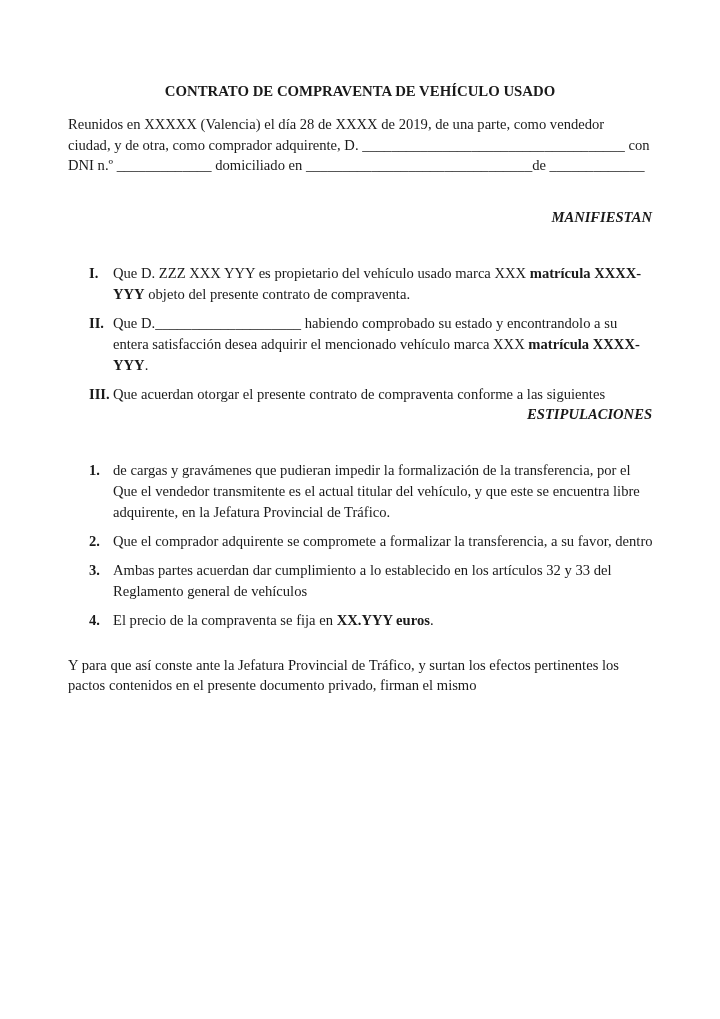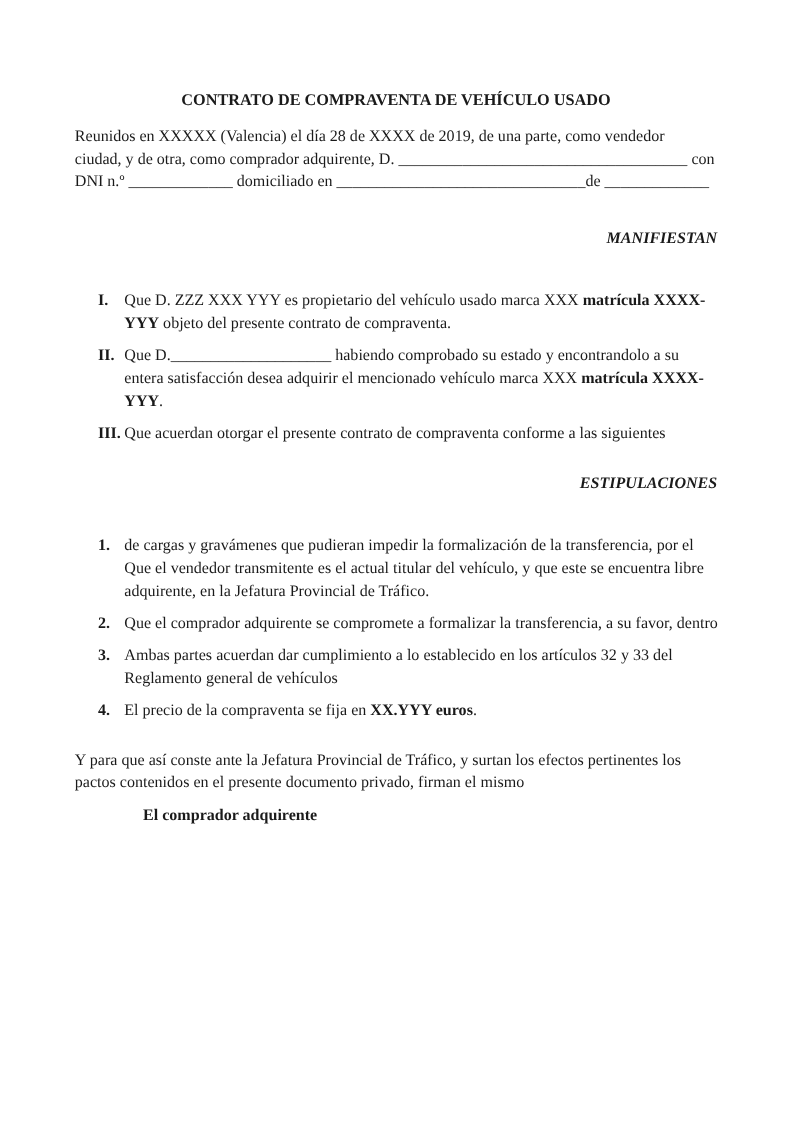--- a/index.html
+++ b/index.html
@@ -8,21 +8,21 @@
     font-family: "Liberation Serif", "DejaVu Serif", serif;
     font-size: 14.6px; color: #1a1a1a;
   }
   .page { padding: 82px 68px 0 68px; box-sizing: border-box; }
   .doc-title { font-weight: bold; text-align: center; font-size: 14.8px; line-height: 18px; }
   .para { line-height: 20.5px; }
   .intro { margin-top: 14px; }
   .ln { white-space: pre; }
   .heading { font-weight: bold; text-align: right; line-height: 18px; font-style: italic; }
   .h-manifiestan { margin-top: 32px; }
-  .h-estip { margin-top: 26px; }
+  .h-estip { }
   .list { margin-top: 37px; padding-left: 21px; }
   .li { display: flex; line-height: 21px; margin-bottom: 8px; }
   .li:last-child { margin-bottom: 0; }
   .marker { font-weight: bold; flex: none; min-width: 24px; white-space: pre; }
   .li-text { flex: 1; min-width: 0; }
   .closing { margin-top: 24px; }
   .date-line { margin-top: 32px; text-align: center; line-height: 20px; }
   .sig-row {
     margin-top: 9px; display: flex; justify-content: space-between;
     padding: 0 62px; font-weight: bold; line-height: 20px;
@@ -100,16 +100,15 @@
     </div>
   </div>
 
   <div class="para closing">
     <div class="ln">Y para que así conste ante la Jefatura Provincial de Tráfico, y surtan los efectos pertinentes los</div>
     <div class="ln">pactos contenidos en el presente documento privado, firman el mismo</div>
   </div>
 
 
   <div class="sig-row">
-    <span class="sig">El comprador adquirente</span>
   </div>
 
 </div>
 
 </body></html>

